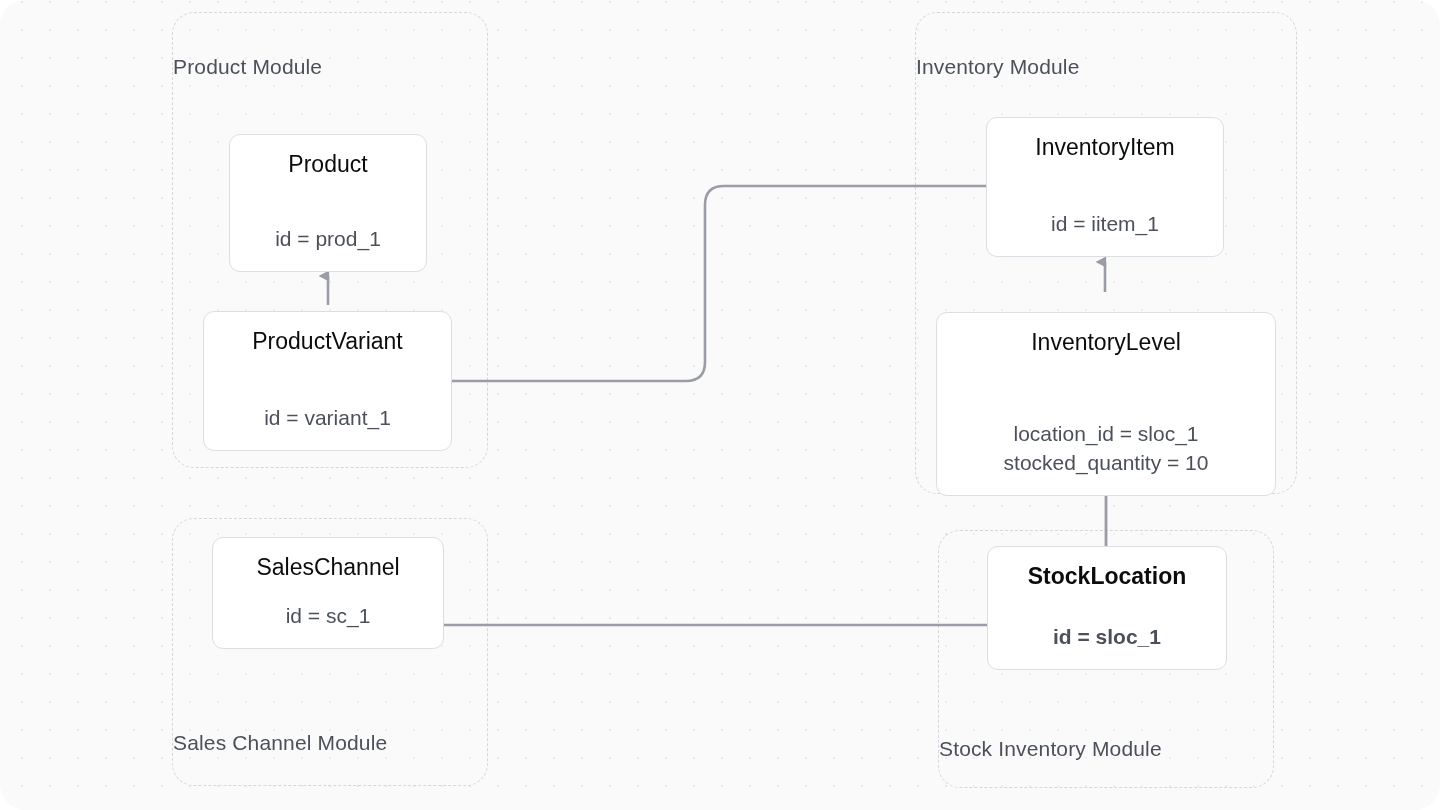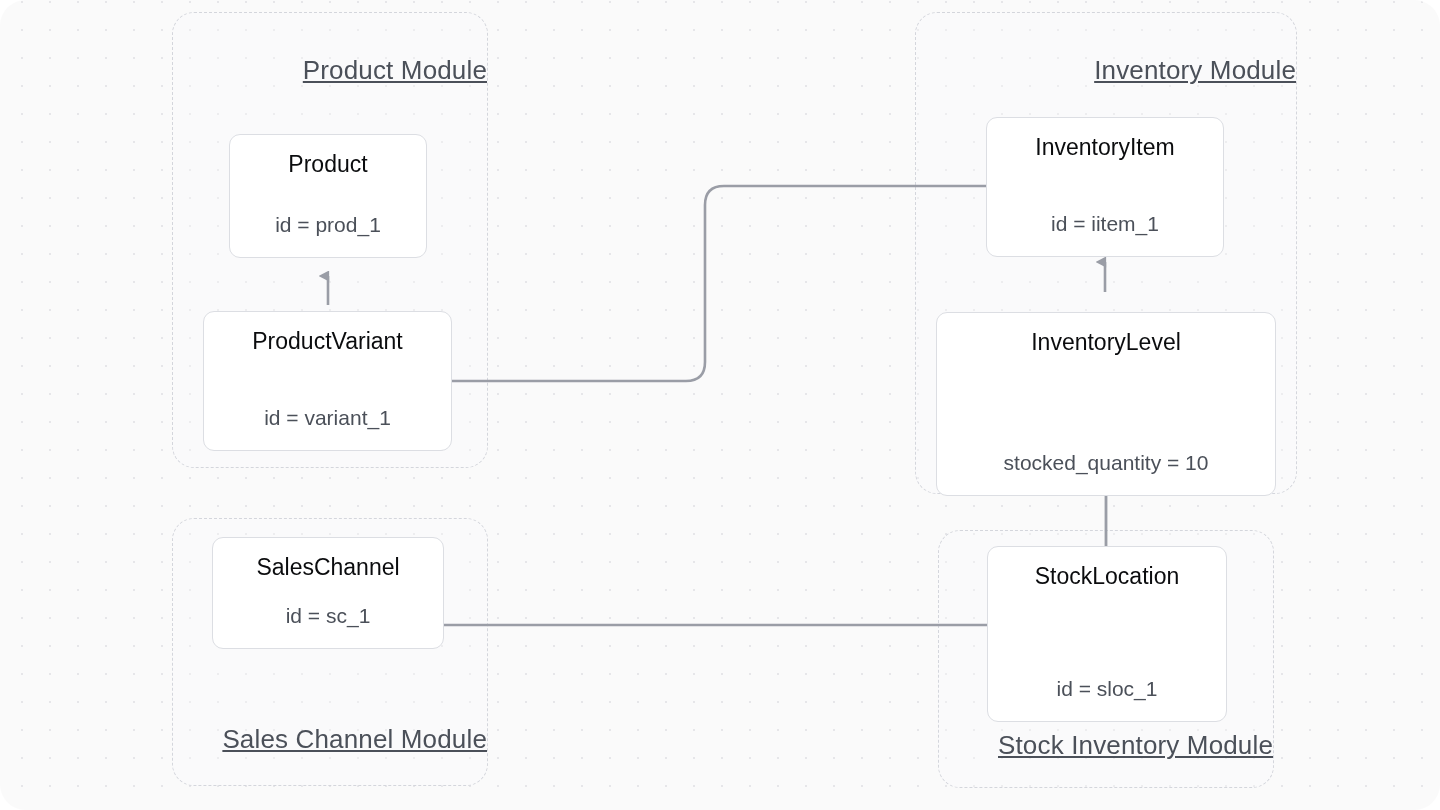--- a/index.html
+++ b/index.html
@@ -22,26 +22,25 @@
   .module {
     position: absolute;
     border: 1.6px dashed #d4d6dc;
     border-radius: 22px;
     background: rgba(250,250,251,0.35);
     box-sizing: border-box;
   }
   .module-label {
     position: absolute;
     width: 100%;
-    text-align: right;
-    font-size: 26px;
+    text-align: left;
+    font-size: 21px;
     color: #4b5059;
     letter-spacing: 0.15px;
     white-space: nowrap;
-    text-decoration: underline;
   }
   .module-label.top { top: 42px; }
   .module-label.bottom { bottom: 30px; margin-top: 36px; }
   .module-label.bottom-b { bottom: 26px; }
 
   .node {
     position: absolute;
     background: #ffffff;
     border: 1.4px solid #dcdee3;
     border-radius: 11px;
@@ -112,21 +111,21 @@
 
     <path d="M452 381 L686 381 Q705 381 705 362 L705 205 Q705 186 724 186 L986 186" stroke="#9a9da6" stroke-width="2.6" fill="none" stroke-linecap="butt"></path>
 
     <path d="M1105 292 L1105 262" stroke="#9a9da6" stroke-width="2.6" fill="none" marker-end="url(#arrowUp)"></path>
 
     <path d="M1106 478 L1106 546" stroke="#9a9da6" stroke-width="2.8" fill="none"></path>
 
     <path d="M444 625 L988 625" stroke="#9a9da6" stroke-width="2.6" fill="none"></path>
   </svg>
 
-  <div class="node" style="left:229px; top:134px; width:198px; height:124px;gap:16px;">
+  <div class="node" style="left:229px; top:134px; width:198px; height:138px;gap:16px;">
     <div class="node-title">Product</div>
     <div class="node-fields">
       <div class="node-field">id = prod_1</div>
     </div>
   </div>
 
   <div class="node" style="left:203px; top:311px; width:249px; height:140px;">
     <div class="node-title">ProductVariant</div>
     <div class="node-fields">
       <div class="node-field">id = variant_1</div>
@@ -136,31 +135,32 @@
   <div class="node" style="left:986px; top:117px; width:238px; height:140px;text-align:right;">
     <div class="node-title">InventoryItem</div>
     <div class="node-fields">
       <div class="node-field">id = iitem_1</div>
     </div>
   </div>
 
   <div class="node" style="left:936px; top:294px; width:340px; height:184px;margin-top:18px;">
     <div class="node-title">InventoryLevel</div>
     <div class="node-fields">
+      <div class="node-field">location_id = sloc_1</div>
       <div class="node-field">stocked_quantity = 10</div>
     </div>
   </div>
 
   <div class="node" style="left:212px; top:537px; width:232px; height:112px;">
     <div class="node-title">SalesChannel</div>
     <div class="node-fields">
       <div class="node-field">id = sc_1</div>
     </div>
   </div>
 
-  <div class="node" style="left:987px; top:546px; width:240px; height:176px;">
+  <div class="node" style="left:987px; top:546px; width:240px; height:124px;font-weight:bold;">
     <div class="node-title">StockLocation</div>
     <div class="node-fields">
       <div class="node-field">id = sloc_1</div>
     </div>
   </div>
 
 </div>
 
 </body></html>

